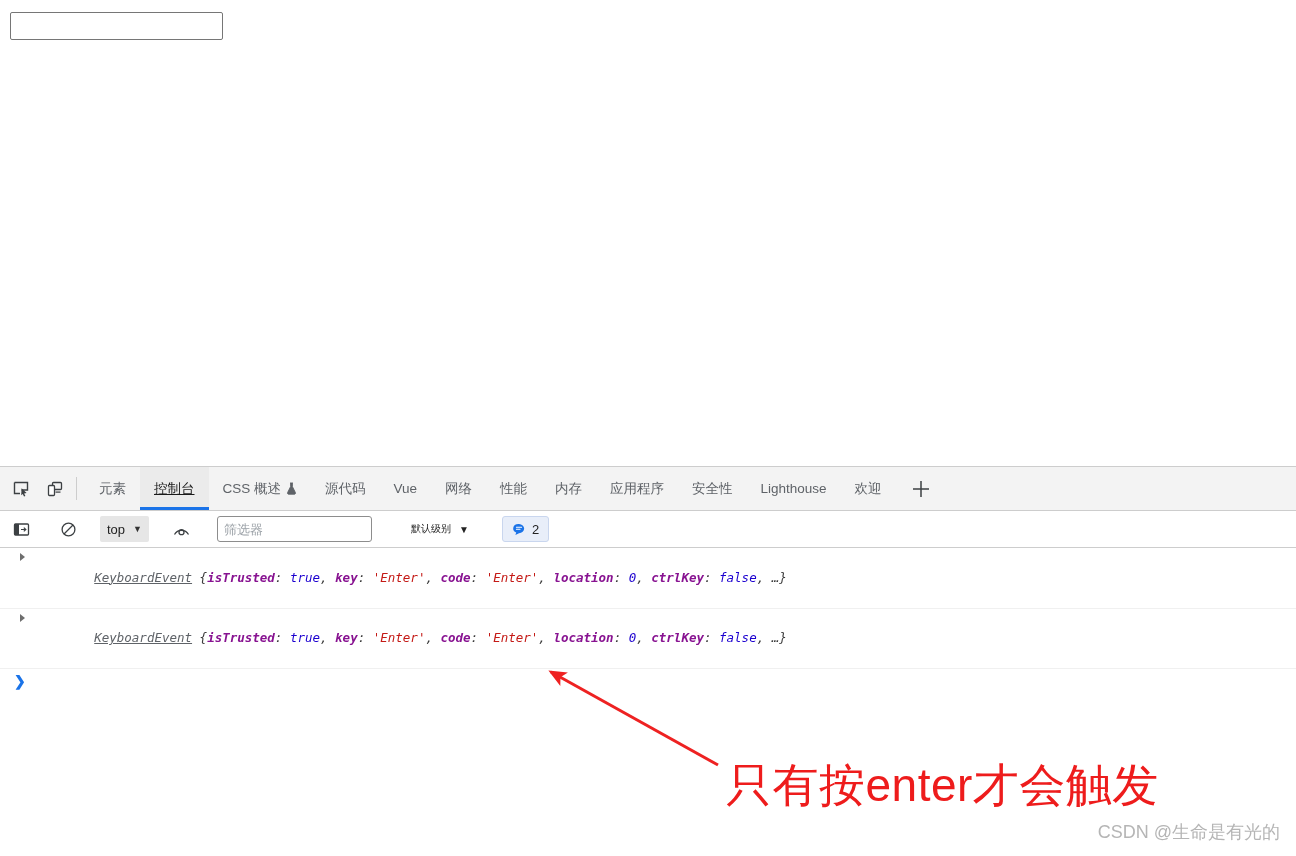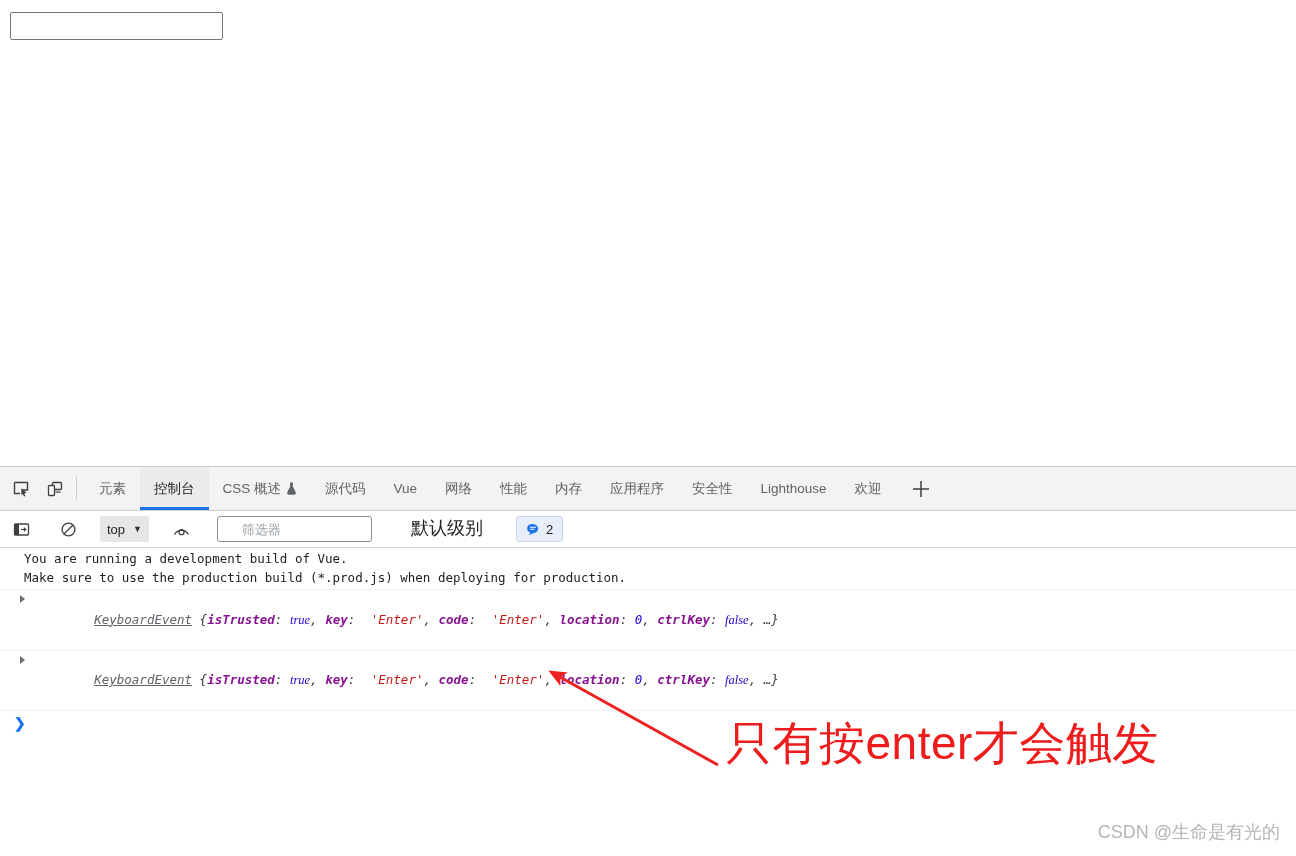--- a/index.html
+++ b/index.html
@@ -58,20 +58,21 @@
     padding:0 14px;
     font-size:13.5px;
     color:#5f6368;
     cursor:pointer;
     position:relative;
     white-space:nowrap;
   }
   .tab.active {
     background:#ebebeb;
     color:#1a1a1a;
+    text-decoration:underline;
   }
   .tab.active::after {
     content:"";
     position:absolute; left:0; right:0; bottom:0; height:3px;
     background:#1a73e8;
   }
   .tab-add {
     display:flex; align-items:center; justify-content:center;
     padding:0 14px; cursor:pointer;
     color:#5f6368;
@@ -99,32 +100,31 @@
     cursor:pointer;
   }
   .ct-select .caret { font-size:9px; color:#333; line-height:1; }
   .ct-filter {
     width:155px; height:26px;
     border:1px solid #8d8d8d;
     border-radius:3px;
     background:#fff;
     font-size:13px;
     font-family:"Liberation Sans", sans-serif;
-    padding:0 24px;
+    padding:0 6px;
     color:#222;
     outline:none;
     margin-left:4px;
   }
   .ct-filter::placeholder { color:#9aa0a6; }
   .ct-level {
     display:flex; align-items:center; gap:8px;
     height:26px; padding:0 8px;
-    font-size:18px; color:#222; cursor:pointer;
+    font-size:10px; color:#222; cursor:pointer;
     margin-left:14px;
-    flex-direction:column;
   }
   .ct-badge {
     display:flex; align-items:center; gap:6px;
     height:26px; padding:0 9px;
     background:#e8eef9;
     border:1px solid #c9d6ee;
     border-radius:3px;
     font-size:13px; color:#222;
     cursor:pointer;
     margin-left:8px;
@@ -148,22 +148,22 @@
     position:absolute; left:20px; top:5px;
     width:0; height:0;
     border-left:5px solid #6e6e6e;
     border-top:4px solid transparent;
     border-bottom:4px solid transparent;
     cursor:pointer;
   }
   .cname { color:#5f6368;text-decoration:underline; }
   .ckey  { color:#881391;font-weight:bold; }
   .cnum  { color:#1c00cf; }
-  .cbool { color:#1c00cf;font-family:Liberation Serif, serif; }
-  .cstr  { color:#c41a16;margin-left:8px; }
+  .cbool { color:#1c00cf; }
+  .cstr  { color:#c41a16; }
   .cpunc { color:#3b3b3b; }
 
   .prompt-row {
     display:flex; align-items:flex-start;
     padding:4px 0 4px 14px;
     height:26px;
   }
   .prompt-caret {
     color:#1a73e8; font-size:14px; font-weight:bold;
     font-family:"Liberation Sans",sans-serif;
@@ -172,21 +172,21 @@
   .prompt-input {
     flex:1; border:none; outline:none; background:transparent;
     font-family:"DejaVu Sans Mono","Liberation Mono",monospace;
     font-size:12.5px; color:#202124; margin-left:8px;
   }
 
   
   .annot-svg { position:absolute; left:0; top:0; width:1296px; height:856px; pointer-events:none; }
   .annot-text {
     position:absolute;
-    left:726px; top:713px;
+    left:726px; top:755px;
     font-family:"Liberation Sans", sans-serif;
     font-size:46px;
     font-weight:400;
     color:#ee1c1c;
     letter-spacing:0.5px;
     white-space:nowrap;
   }
   .watermark {
     position:absolute;
     right:16px; bottom:12px;
@@ -320,22 +320,20 @@
             <path d="M1.2 6 A5.5 4.6 0 1 1 7 11.2 L3.4 13 L4.2 10.4 A4.8 4.3 0 0 1 1.2 6 Z" fill="#1a73e8"></path>
             <path d="M4.4 5.3 H9.6 M4.4 7.3 H8" stroke="#ffffff" stroke-width="1.05" stroke-linecap="round"></path>
           </svg>
         </span>
         <span>2</span>
       </div>
     </div>
 
     <div class="console-body">
 
-      <div class="msg"><span>You are running a development build of Vue.</span>
-<span>Make sure to use the production build (*.prod.js) when deploying for production.</span></div>
 
       <div class="msg obj">
         <span class="disclosure"></span><span class="cname">KeyboardEvent</span><span class="cpunc"> {</span><span class="ckey">isTrusted</span><span class="cpunc">: </span><span class="cbool">true</span><span class="cpunc">, </span><span class="ckey">key</span><span class="cpunc">: </span><span class="cstr">'Enter'</span><span class="cpunc">, </span><span class="ckey">code</span><span class="cpunc">: </span><span class="cstr">'Enter'</span><span class="cpunc">, </span><span class="ckey">location</span><span class="cpunc">: </span><span class="cnum">0</span><span class="cpunc">, </span><span class="ckey">ctrlKey</span><span class="cpunc">: </span><span class="cbool">false</span><span class="cpunc">, </span><span class="cpunc">…</span><span class="cpunc">}</span>
       </div>
 
       <div class="msg obj">
         <span class="disclosure"></span><span class="cname">KeyboardEvent</span><span class="cpunc"> {</span><span class="ckey">isTrusted</span><span class="cpunc">: </span><span class="cbool">true</span><span class="cpunc">, </span><span class="ckey">key</span><span class="cpunc">: </span><span class="cstr">'Enter'</span><span class="cpunc">, </span><span class="ckey">code</span><span class="cpunc">: </span><span class="cstr">'Enter'</span><span class="cpunc">, </span><span class="ckey">location</span><span class="cpunc">: </span><span class="cnum">0</span><span class="cpunc">, </span><span class="ckey">ctrlKey</span><span class="cpunc">: </span><span class="cbool">false</span><span class="cpunc">, </span><span class="cpunc">…</span><span class="cpunc">}</span>
       </div>
 
       <div class="prompt-row">

